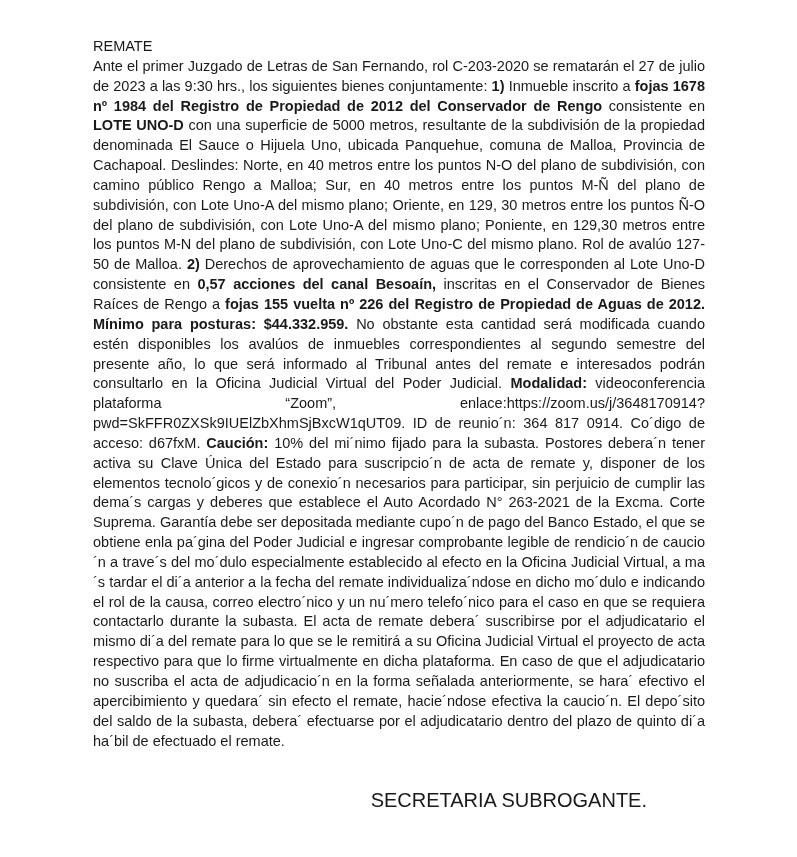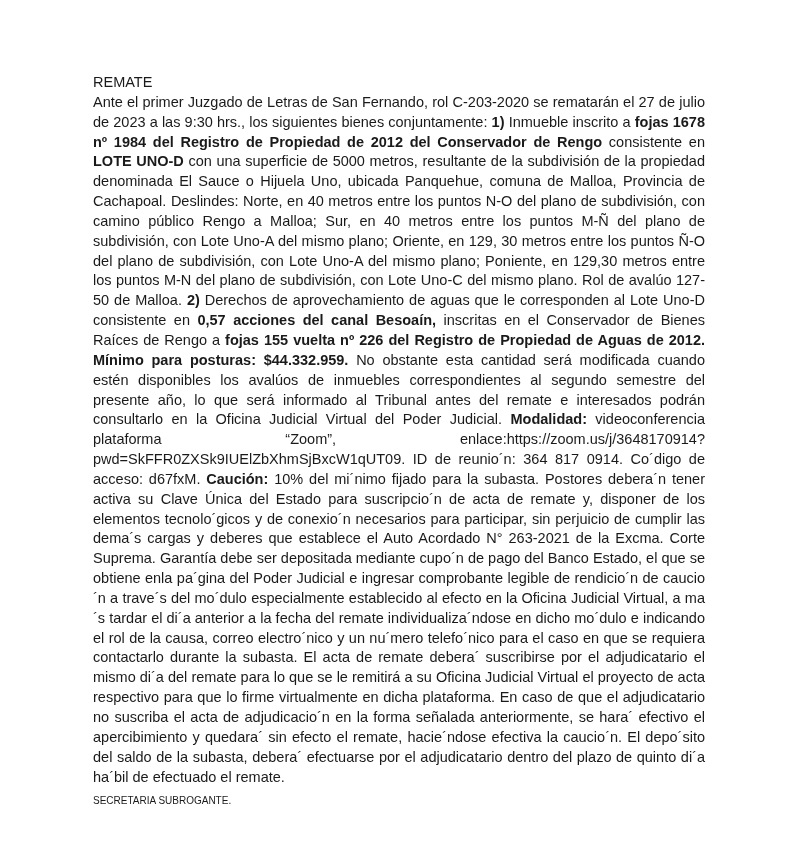--- a/index.html
+++ b/index.html
@@ -21,38 +21,37 @@
     position: absolute;
     left: 93px;
     top: 37px;
     width: 612px;
     font-size: 14.5px;
     line-height: 19.85px;
     color: #1a1a1a;
   }
   .doc-title {
     text-align: left;
-    margin-top: 36px;
   }
   .doc-body {
     margin: 0;
     text-align: justify;
     word-spacing: normal;
   }
   .b { font-weight: bold; }
   .u { }
   .doc-signature {
     position: absolute;
     left: 93px;
     top: 791px;
     width: 612px;
     padding-right: 58px;
     box-sizing: border-box;
-    text-align: left;
-    font-size: 10px;
+    text-align: right;
+    font-size: 20px;
     line-height: 19.85px;
     color: #1a1a1a;
   }
 </style>
 </head>
 <body>
 
 <div class="page">
   <div class="doc">
     <div class="doc-title">REMATE</div>

